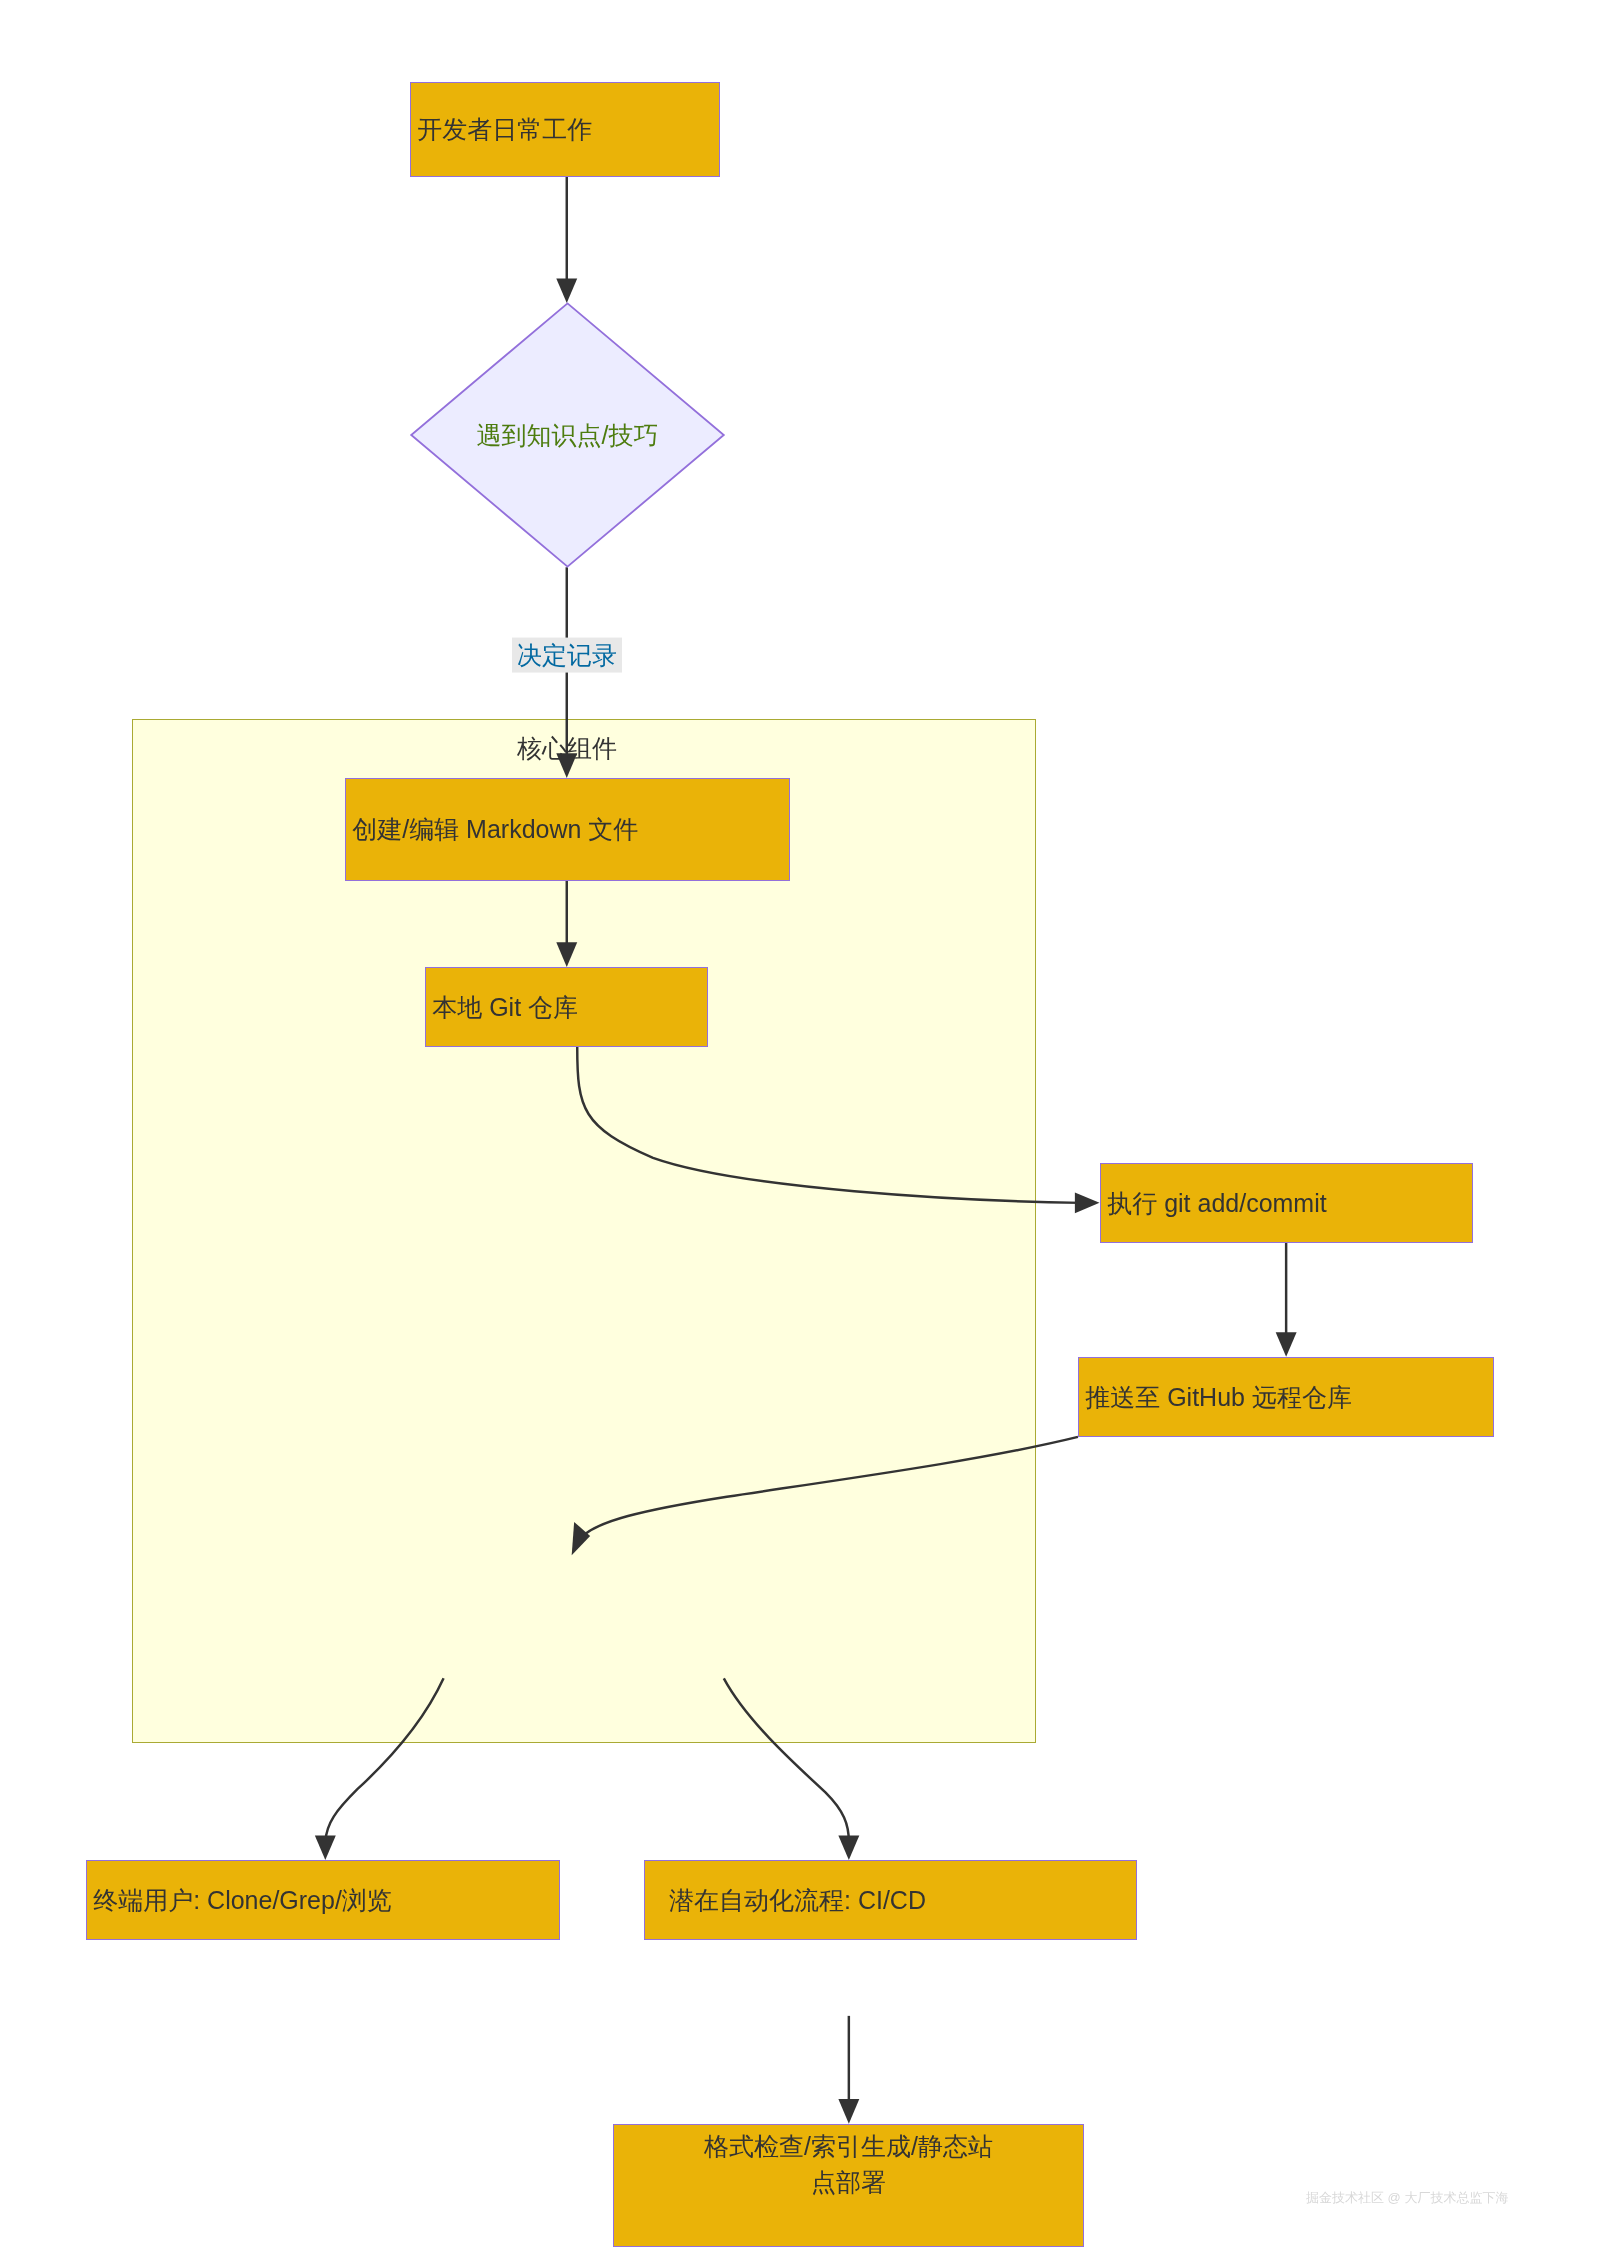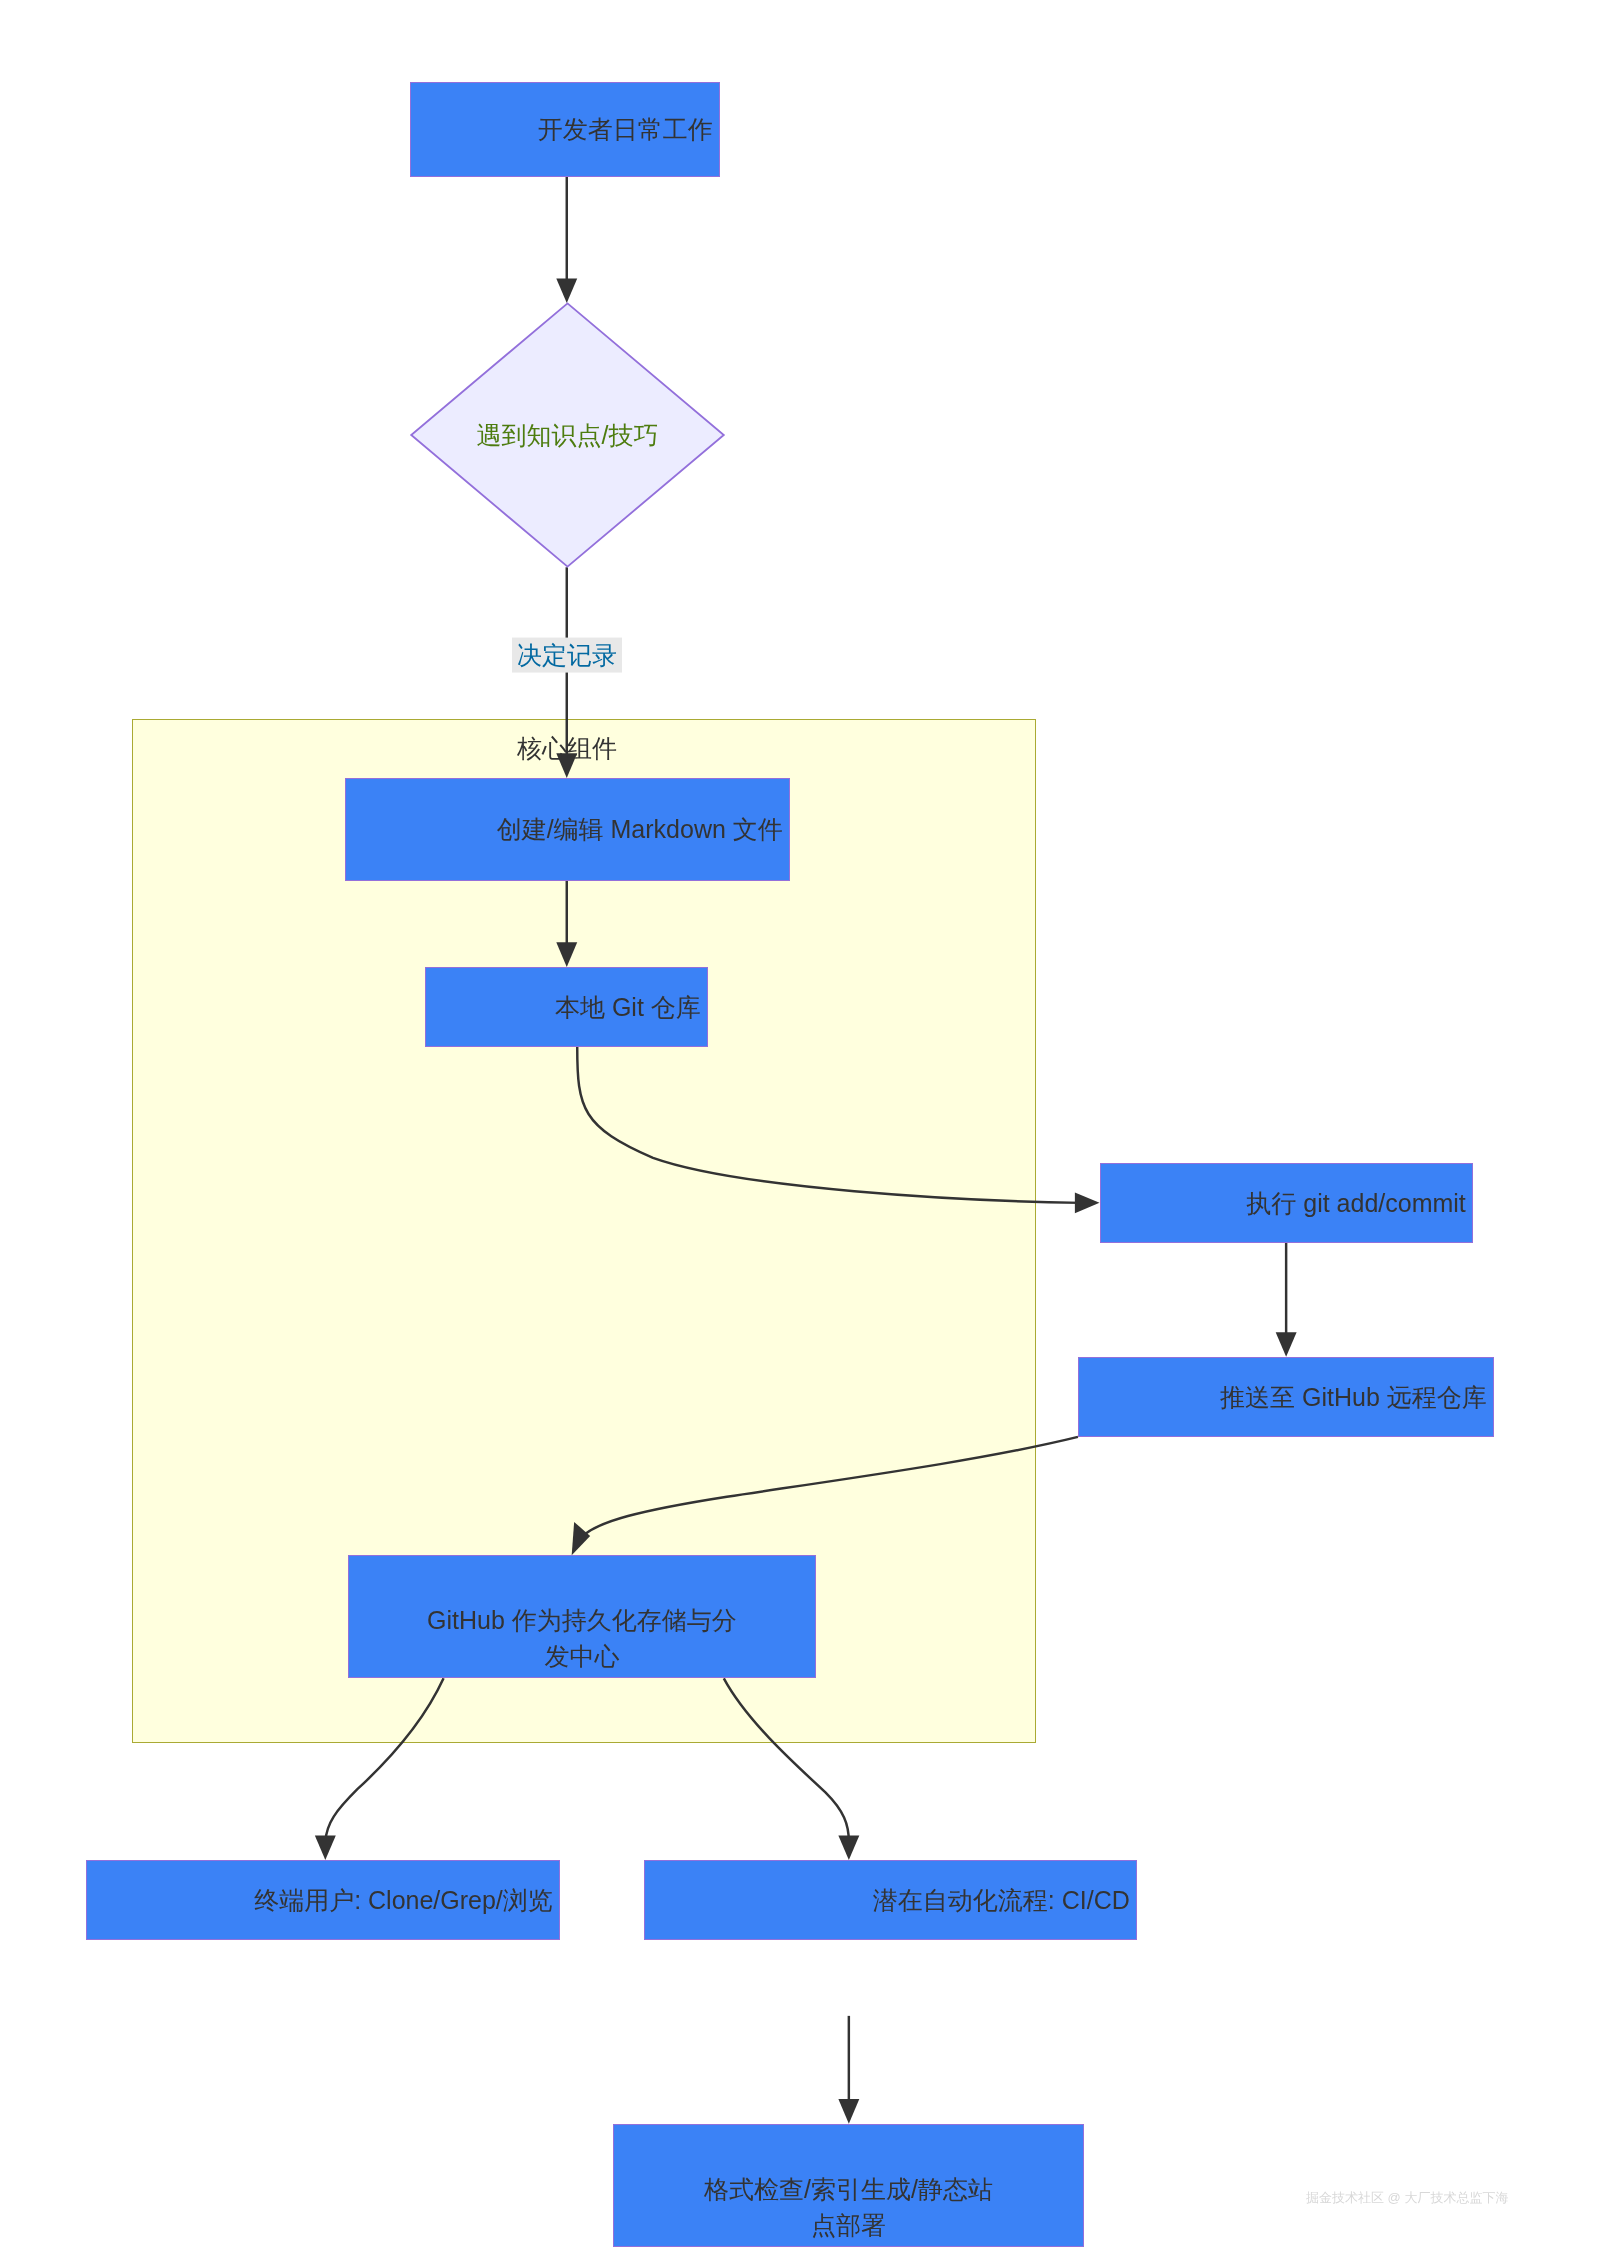--- a/index.html
+++ b/index.html
@@ -30,25 +30,25 @@
     color: #333333;
     white-space: nowrap;
     transform: translateX(-50%);
     text-align: center;
     z-index: 6;
   }
   
   .node {
     position: absolute;
     box-sizing: border-box;
-    background: #3b82f6;
+    background: #eab308;
     border: 1.8px solid #9370db;
     display: flex;
     align-items: center;
-    justify-content: flex-end;
+    justify-content: flex-start;
     text-align: center;
     color: #333333;
     font-size: 25px;
     line-height: 1.45;
     z-index: 5;
     padding: 2.5px 6.2px;
   }
   .node .label { display: block; }
   
   .diamond-wrap {
@@ -184,24 +184,20 @@
   </div>
 
   <div class="node" style="left:1100px; top:1163px; width:373px; height:80px;">
     <span class="label">执行 git add/commit</span>
   </div>
 
   <div class="node" style="left:1078px; top:1357px; width:416px; height:80px;">
     <span class="label">推送至 GitHub 远程仓库</span>
   </div>
 
-  <div class="node" style="left:348px; top:1555px; width:468px; height:123px; flex-direction:column;">
-    <span class="label">GitHub 作为持久化存储与分</span>
-    <span class="label">发中心</span>
-  </div>
 
   <div class="node" style="left:86px; top:1860px; width:474px; height:80px;">
     <span class="label">终端用户: Clone/Grep/浏览</span>
   </div>
 
   <div class="node" style="left:644px; top:1860px; width:493px; height:80px;padding-left:24px;">
     <span class="label">潜在自动化流程: CI/CD</span>
   </div>
 
   <div class="node" style="left:613px; top:2124px; width:471px; height:123px; flex-direction:column;">

